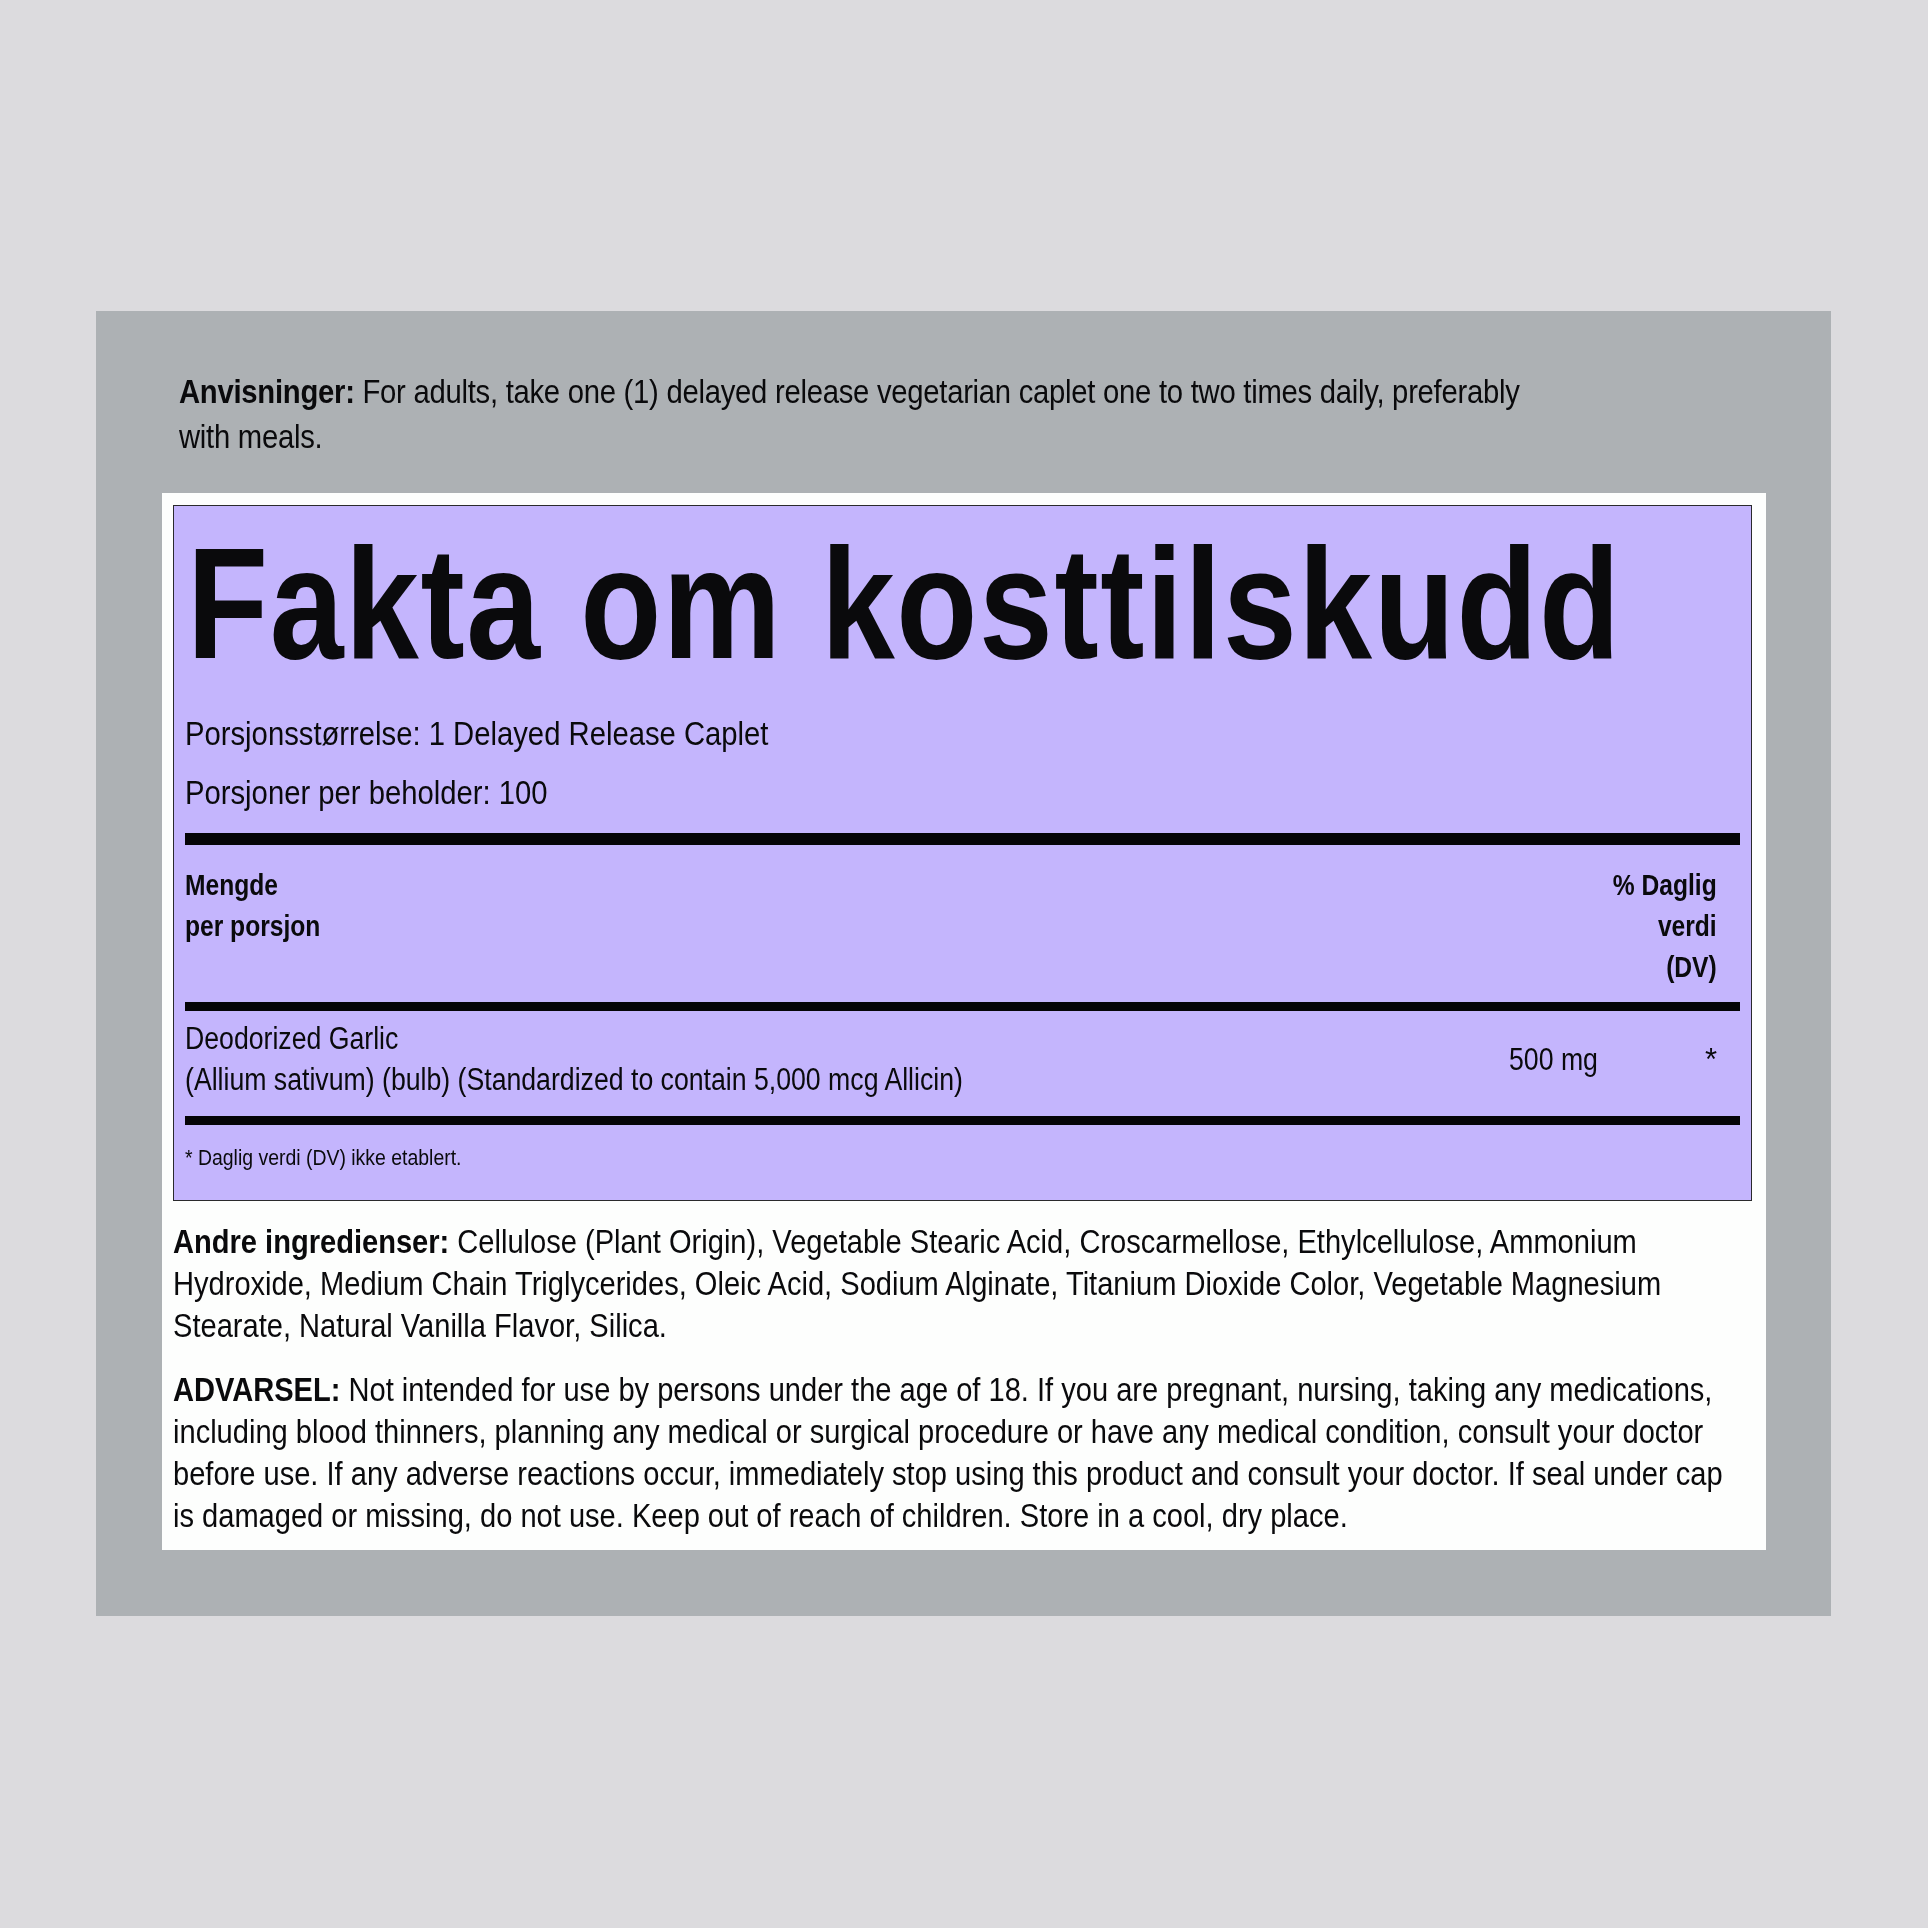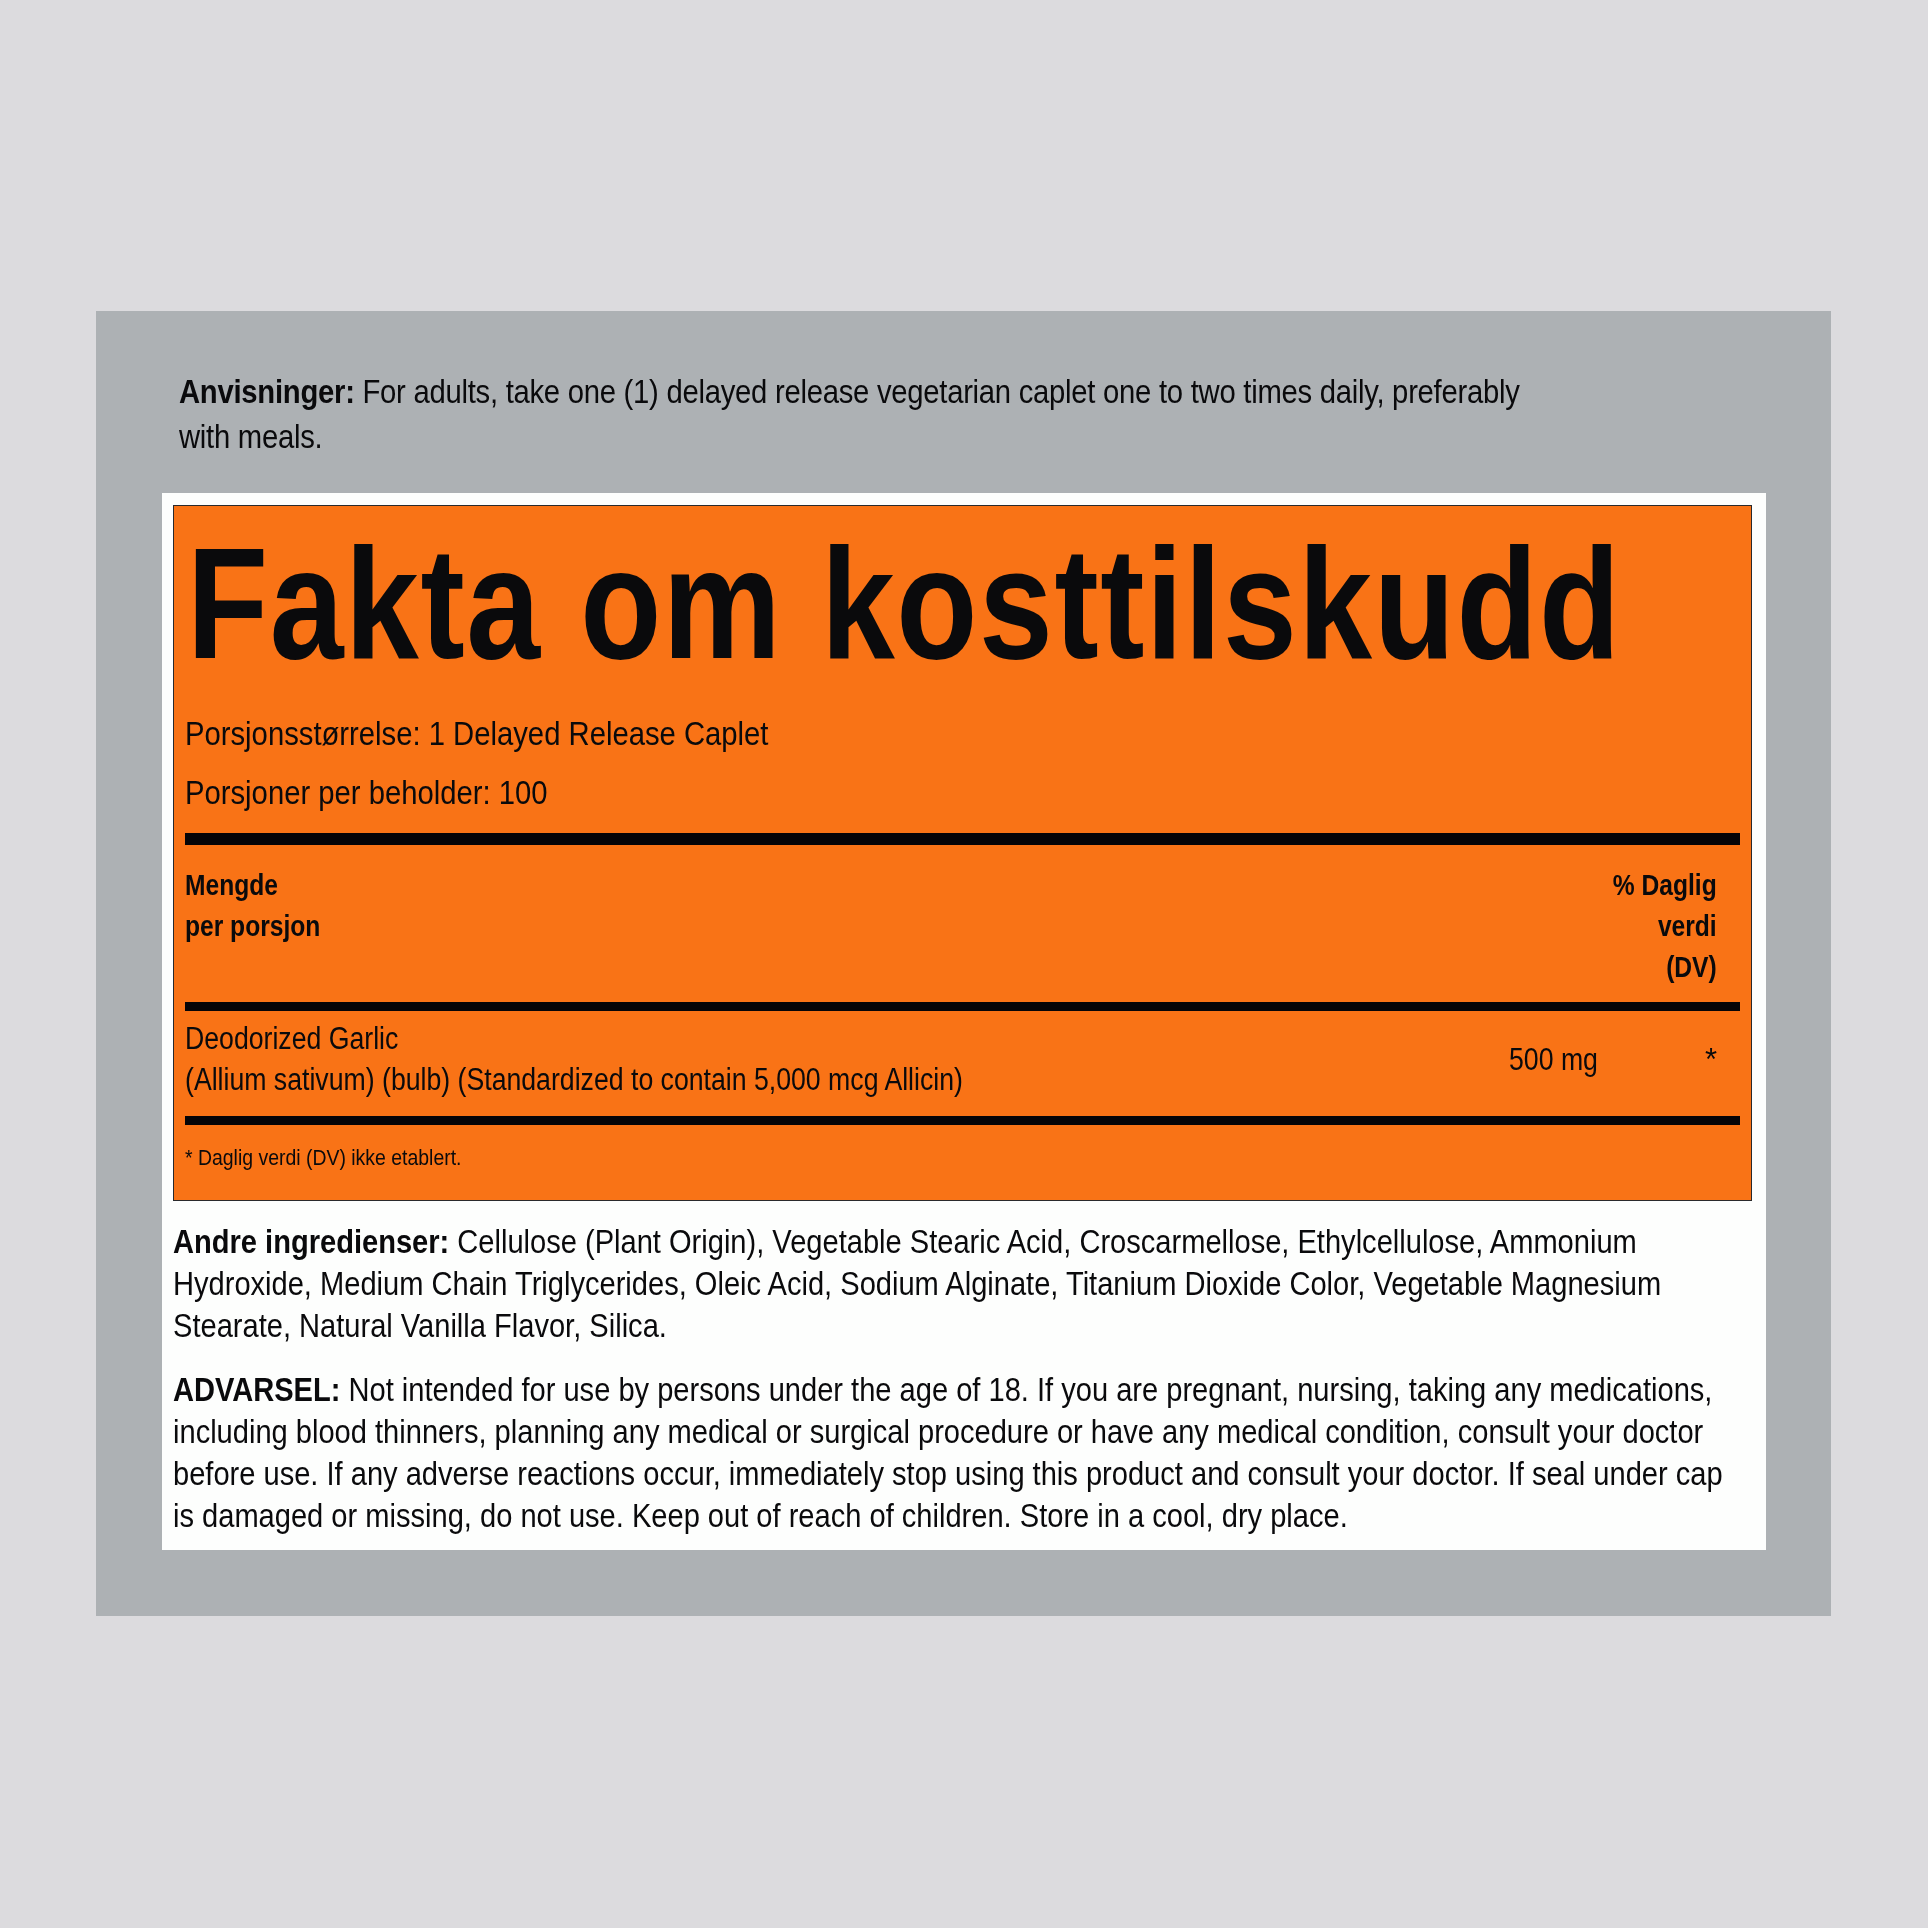--- a/index.html
+++ b/index.html
@@ -33,21 +33,21 @@
     position: absolute;
     left: 162px; top: 493px;
     width: 1604px; height: 1057px;
     background: #fdfefd;
   }
   .facts-box {
     position: absolute;
     left: 173px; top: 505px;
     width: 1577px; height: 694px;
     border: 1.9px solid #2a2a2c;
-    background: #f97316;
+    background: #c4b5fd;
   }
   .facts-title {
     position: absolute;
     left: 13px; top: 13px;
     font-size: 158px;
     font-weight: bold;
     line-height: 169px;
     letter-spacing: 1.9px;
     white-space: nowrap;
     transform: scaleX(0.84);

